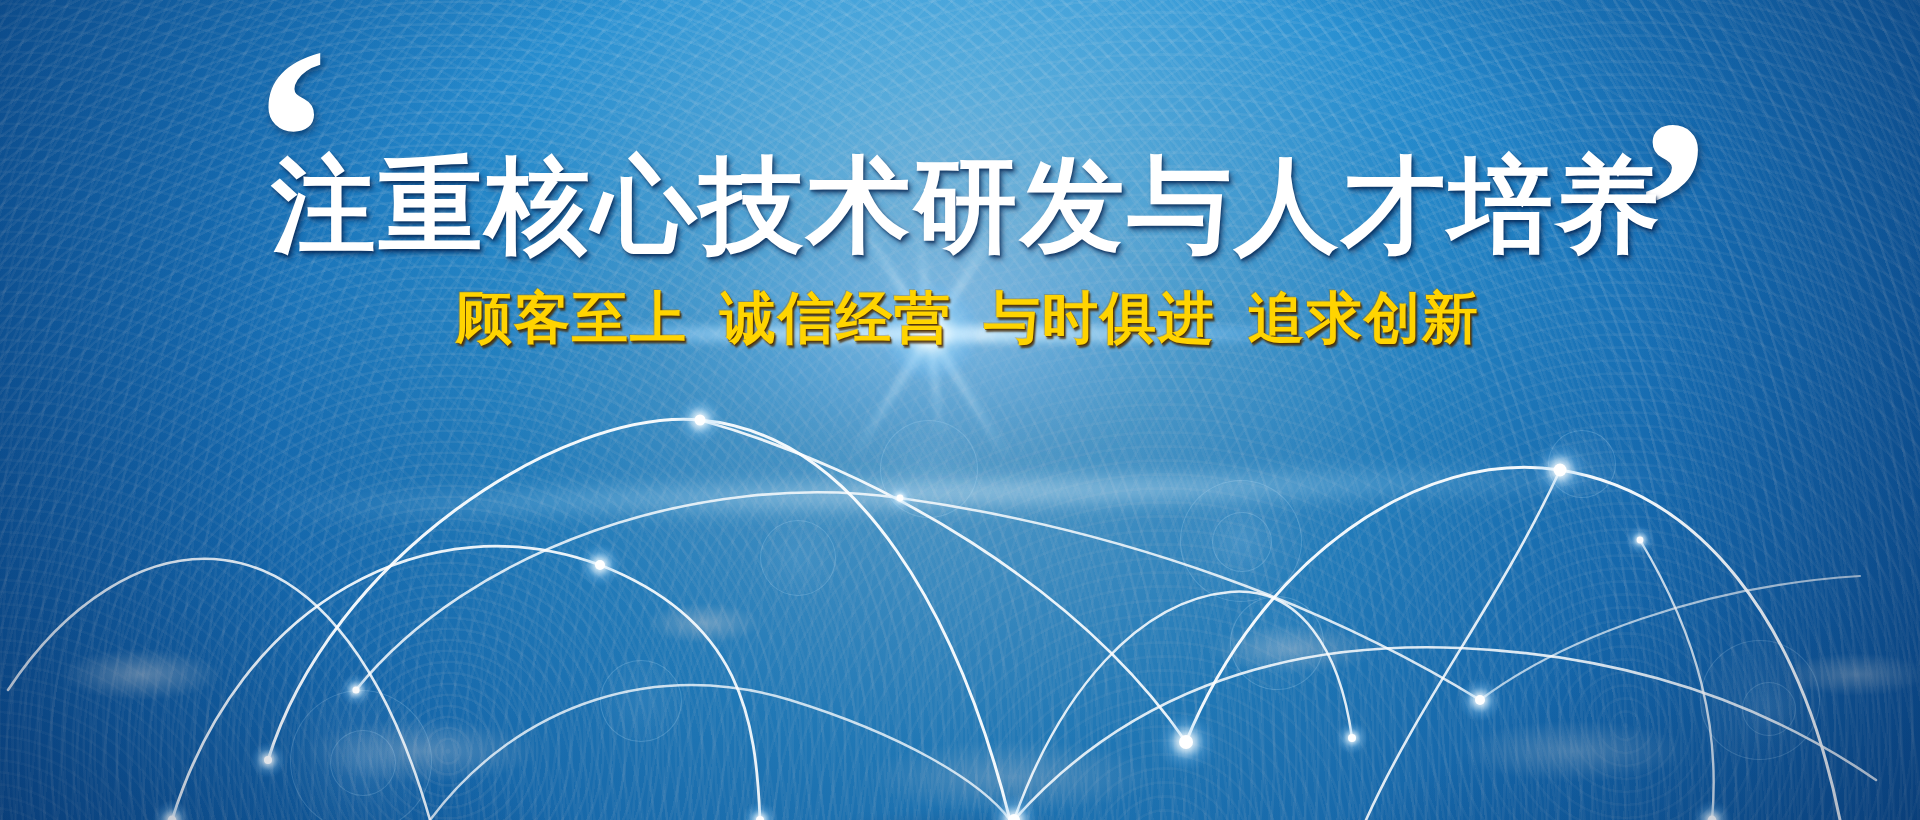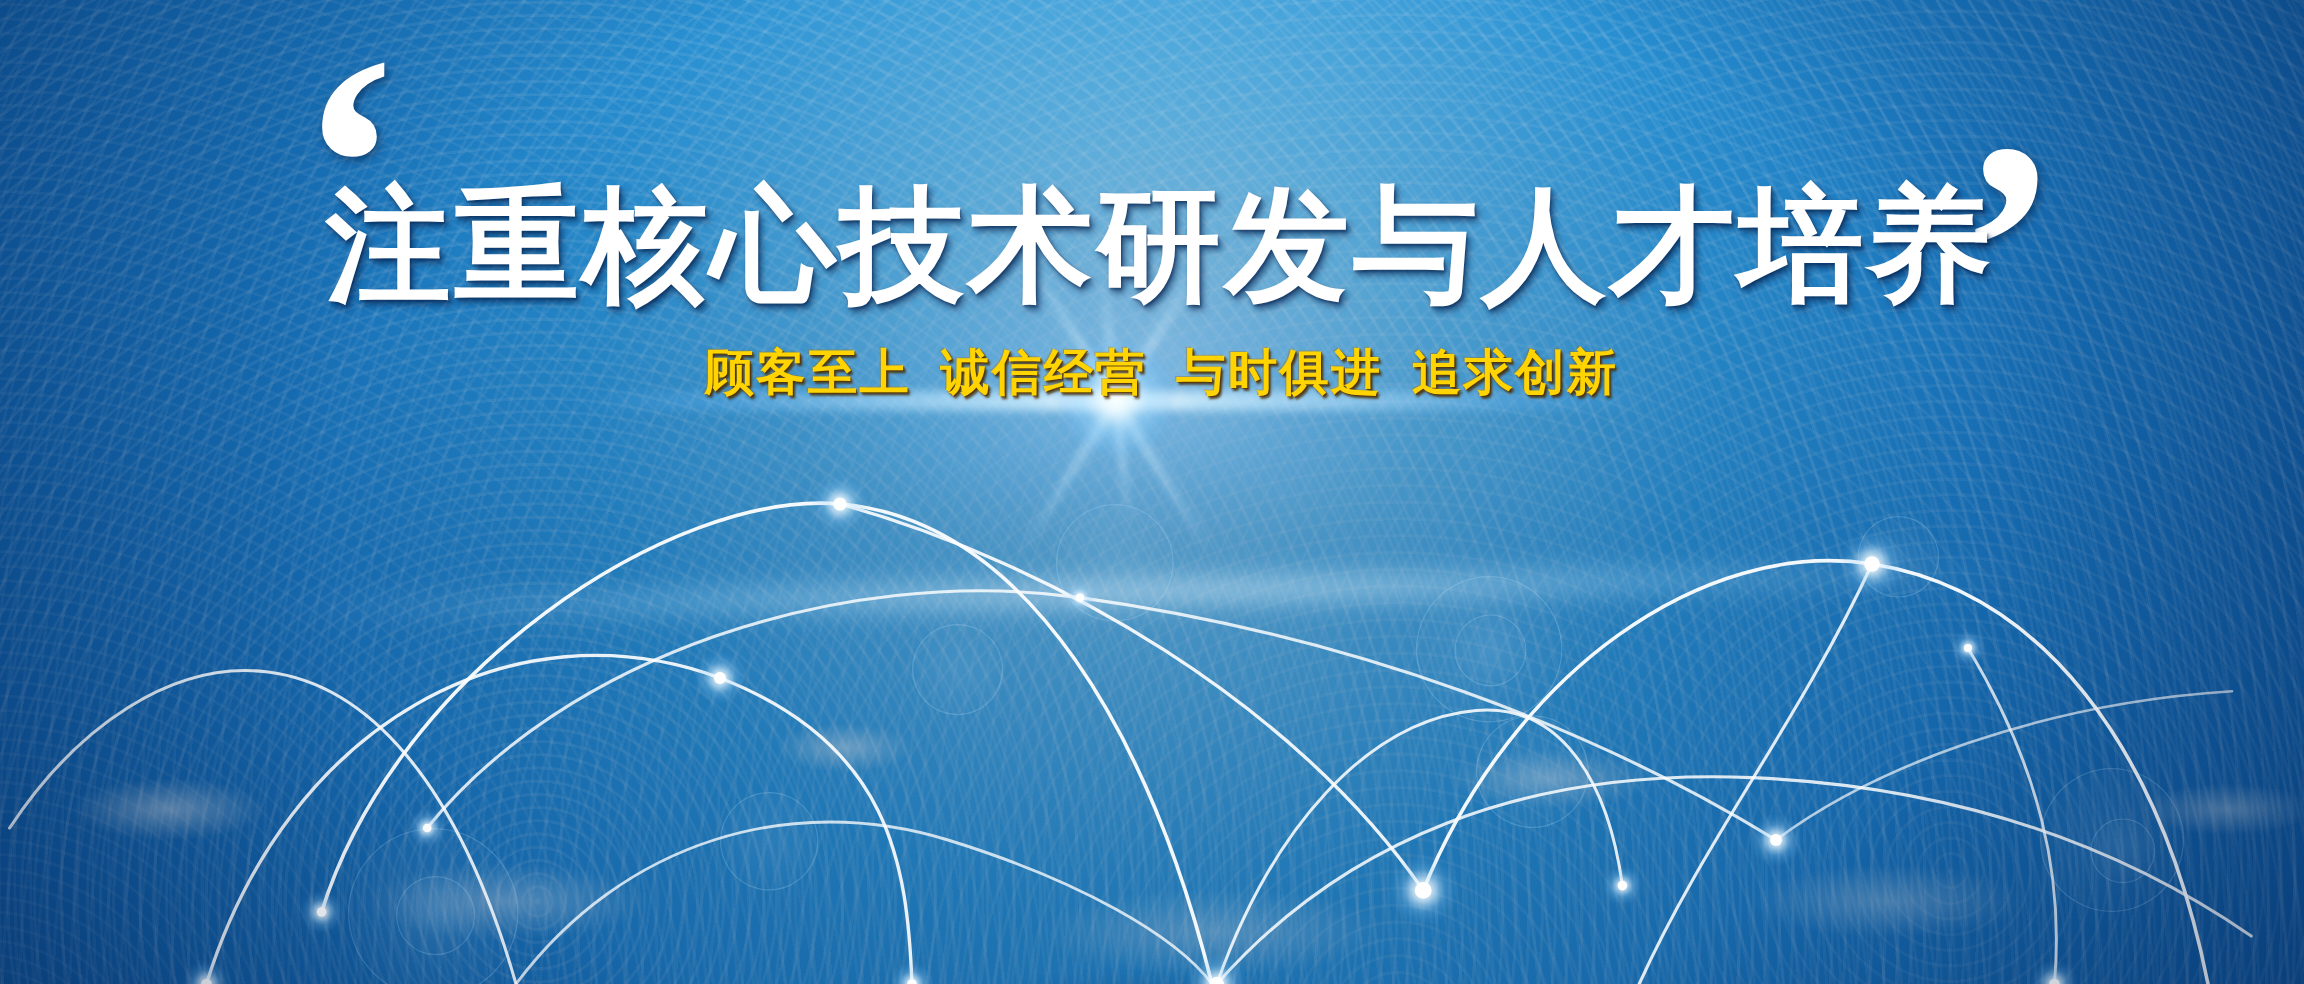--- a/index.html
+++ b/index.html
@@ -295,21 +295,21 @@
     margin-top: 21px;
   }
   .subline {
     position: absolute;
     left: 0;
     top: 288px;
     width: 1920px;
     text-align: center;
     color: #ffd400;
     font-family: "Liberation Serif", "DejaVu Serif", serif;
-    font-size: 41px;
+    font-size: 56px;
     font-weight: 700;
     letter-spacing: 2px;
     line-height: 1.08;
     white-space: pre;
     padding-left: 16px;
     box-sizing: border-box;
     text-shadow:
       2px 3px 2px rgba(70,40,0,0.80),
       1px 1px 0 rgba(120,80,0,0.75),
       -1px -1px 0 rgba(160,110,0,0.35);

